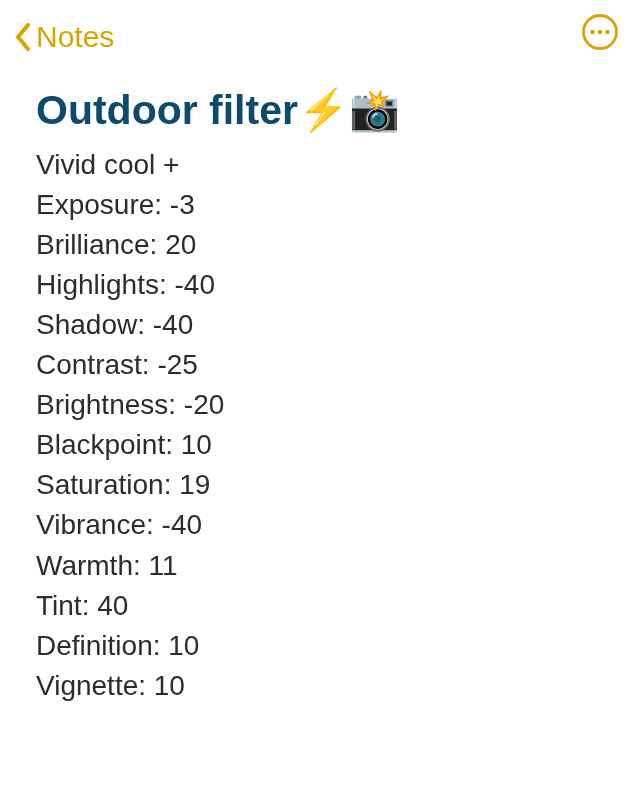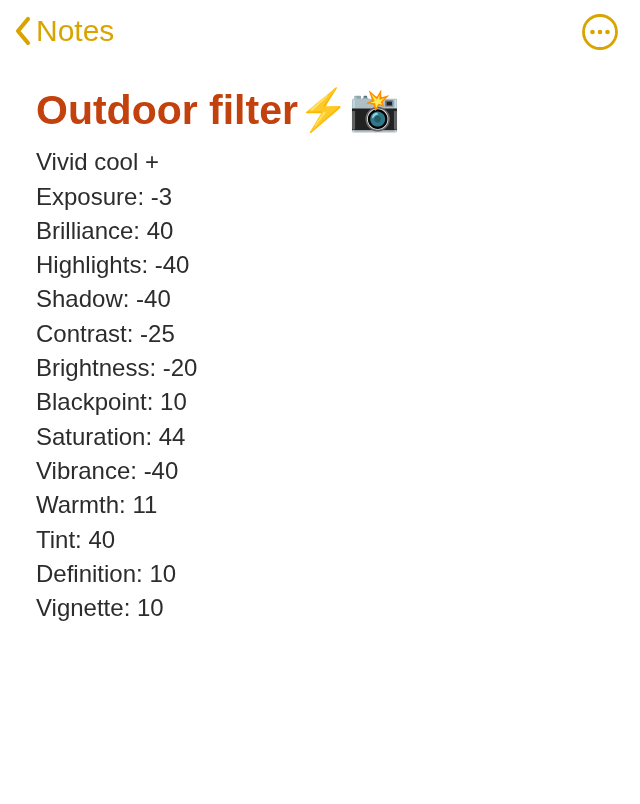--- a/index.html
+++ b/index.html
@@ -9,21 +9,21 @@
     }
     body {
       font-family: -apple-system, BlinkMacSystemFont, "Segoe UI", Helvetica, Arial, sans-serif;
       background: #ffffff;
       width: 640px;
       height: 804px;
       overflow: hidden;
     }
     .header {
       display: flex;
-      align-items: flex-start;
+      align-items: flex-end;
       justify-content: space-between;
       padding: 14px 20px 14px 12px;
     }
     .back-group {
       display: flex;
       align-items: center;
       color: #d9a400;
       cursor: pointer;
     }
     .back-chevron {
@@ -46,26 +46,26 @@
       align-items: center;
       justify-content: center;
       cursor: pointer;
     }
     .content {
       padding: 18px 36px 0 36px;
     }
     .note-title {
       font-size: 41px;
       font-weight: 700;
-      color: #c2410c;
+      color: #0c4a6e;
       line-height: 1.2;
       margin-bottom: 10px;
     }
     .note-line {
-      font-size: 24px;
+      font-size: 28px;
       font-weight: 400;
       color: #2c2c2c;
       line-height: 1.43;
     }
   </style>
 </head>
 <body>
 
 <div class="header">
   <div class="back-group">
@@ -86,26 +86,26 @@
       </svg>
     </span>
   </div>
 </div>
 
 <div class="content">
   <h1 class="note-title">Outdoor filter⚡️📸</h1>
   <div id="note-lines">
       <div class="note-line">Vivid cool +</div>
       <div class="note-line">Exposure: -3</div>
-      <div class="note-line">Brilliance: 40</div>
+      <div class="note-line">Brilliance: 20</div>
       <div class="note-line">Highlights: -40</div>
       <div class="note-line">Shadow: -40</div>
       <div class="note-line">Contrast: -25</div>
       <div class="note-line">Brightness: -20</div>
       <div class="note-line">Blackpoint: 10</div>
-      <div class="note-line">Saturation: 44</div>
+      <div class="note-line">Saturation: 19</div>
       <div class="note-line">Vibrance: -40</div>
       <div class="note-line">Warmth: 11</div>
       <div class="note-line">Tint: 40</div>
       <div class="note-line">Definition: 10</div>
       <div class="note-line">Vignette: 10</div>
     </div>
 </div>
 
 </body></html>

